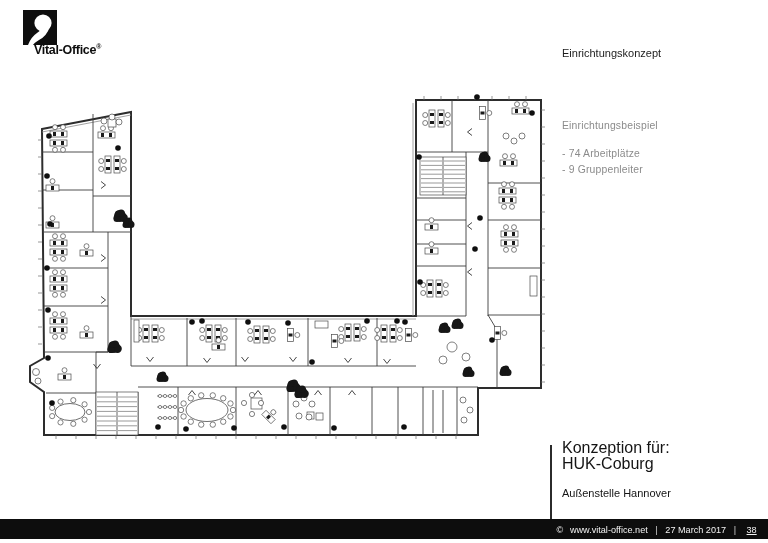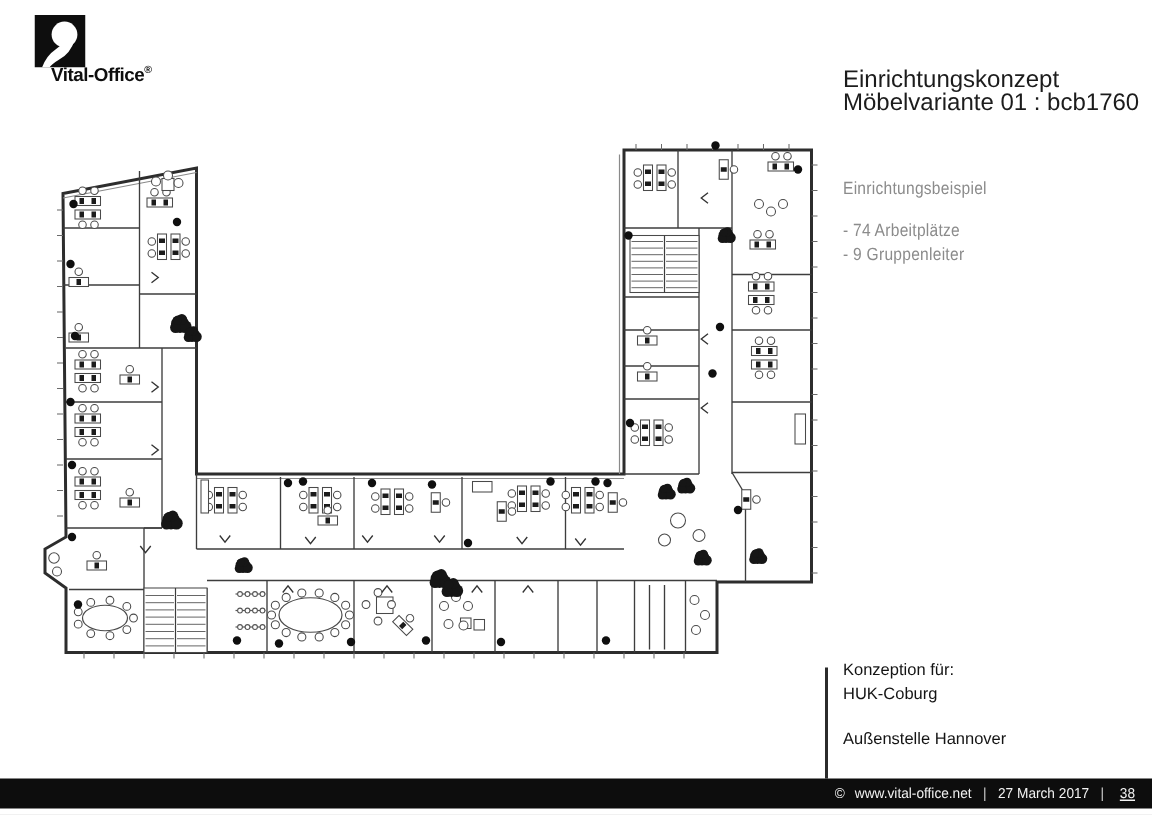--- a/index.html
+++ b/index.html
@@ -5,27 +5,27 @@
   html,body{margin:0;padding:0;background:#e8e8e8;}
   .slide{position:relative;width:768px;height:543px;background:#ffffff;overflow:hidden;
          font-family:"Liberation Sans",sans-serif;}
   
   .logo{position:absolute;left:23px;top:10px;width:90px;height:46px;}
   .logo-mark{position:absolute;left:0;top:0;}
   .logo-text{position:absolute;left:11px;top:33px;font-weight:bold;font-size:12.5px;
              letter-spacing:-0.3px;color:#0e0e0e;white-space:nowrap;}
   .logo-text sup{font-size:7px;}
   
-  .title-block{position:absolute;left:562px;top:46px;font-size:16px;line-height:15.2px;
+  .title-block{position:absolute;left:562px;top:46px;font-size:11px;line-height:15.2px;
                color:#1c1c1c;}
   .gray{color:#8b8b8b;font-size:11.8px;letter-spacing:.2px;transform:scaleX(.88);
         transform-origin:0 0;white-space:nowrap;}
   .info-head{position:absolute;left:562px;top:118px;}
   .info-items{position:absolute;left:562px;top:146px;line-height:15.6px;}
-  .client-block{position:absolute;left:562px;top:440px;font-size:11px;line-height:15.8px;
+  .client-block{position:absolute;left:562px;top:440px;font-size:16px;line-height:15.8px;
                 color:#141414;}
   .client-loc{position:absolute;left:562px;top:487px;font-size:11px;color:#141414;}
   .vsep{position:absolute;left:550px;top:445px;width:2px;height:74px;background:#2b2b2b;}
   
   .footer{position:absolute;left:0;top:519px;width:768px;height:20px;background:#0d0d0d;
           display:flex;align-items:center;justify-content:flex-end;box-sizing:border-box;
           padding-right:11px;}
   .footer-inner{display:flex;align-items:center;color:#f2f2f2;font-size:9.6px;
                 transform:scaleX(.95);transform-origin:100% 50%;white-space:pre;}
   .f-c{margin-right:7px;}
@@ -618,21 +618,20 @@
     <svg class="logo-mark" width="34" height="35" viewBox="0 0 34 35">
       <rect x="0" y="0" width="34" height="35" fill="#0e0e0e"></rect>
       <circle cx="20" cy="13" r="8.6" fill="#ffffff"></circle>
       <path d="M27,16 Q24,26 16,30 Q11,33 10,35 L5,35 Q8,27 14,23 Q20,19 21,14 Z" fill="#ffffff"></path>
     </svg>
     <div class="logo-text"><span>Vital-Office</span><sup>®</sup></div>
   </div>
 
   <div class="title-block">
     <div>Einrichtungskonzept</div>
-    <div>Möbelvariante 01 : bcb1760</div>
   </div>
 
   <div class="info-head gray">Einrichtungsbeispiel</div>
   <div class="info-items gray">
     <div>- 74 Arbeitplätze</div>
     <div>- 9 Gruppenleiter</div>
   </div>
 
   <div class="vsep"></div>
   <div class="client-block">

